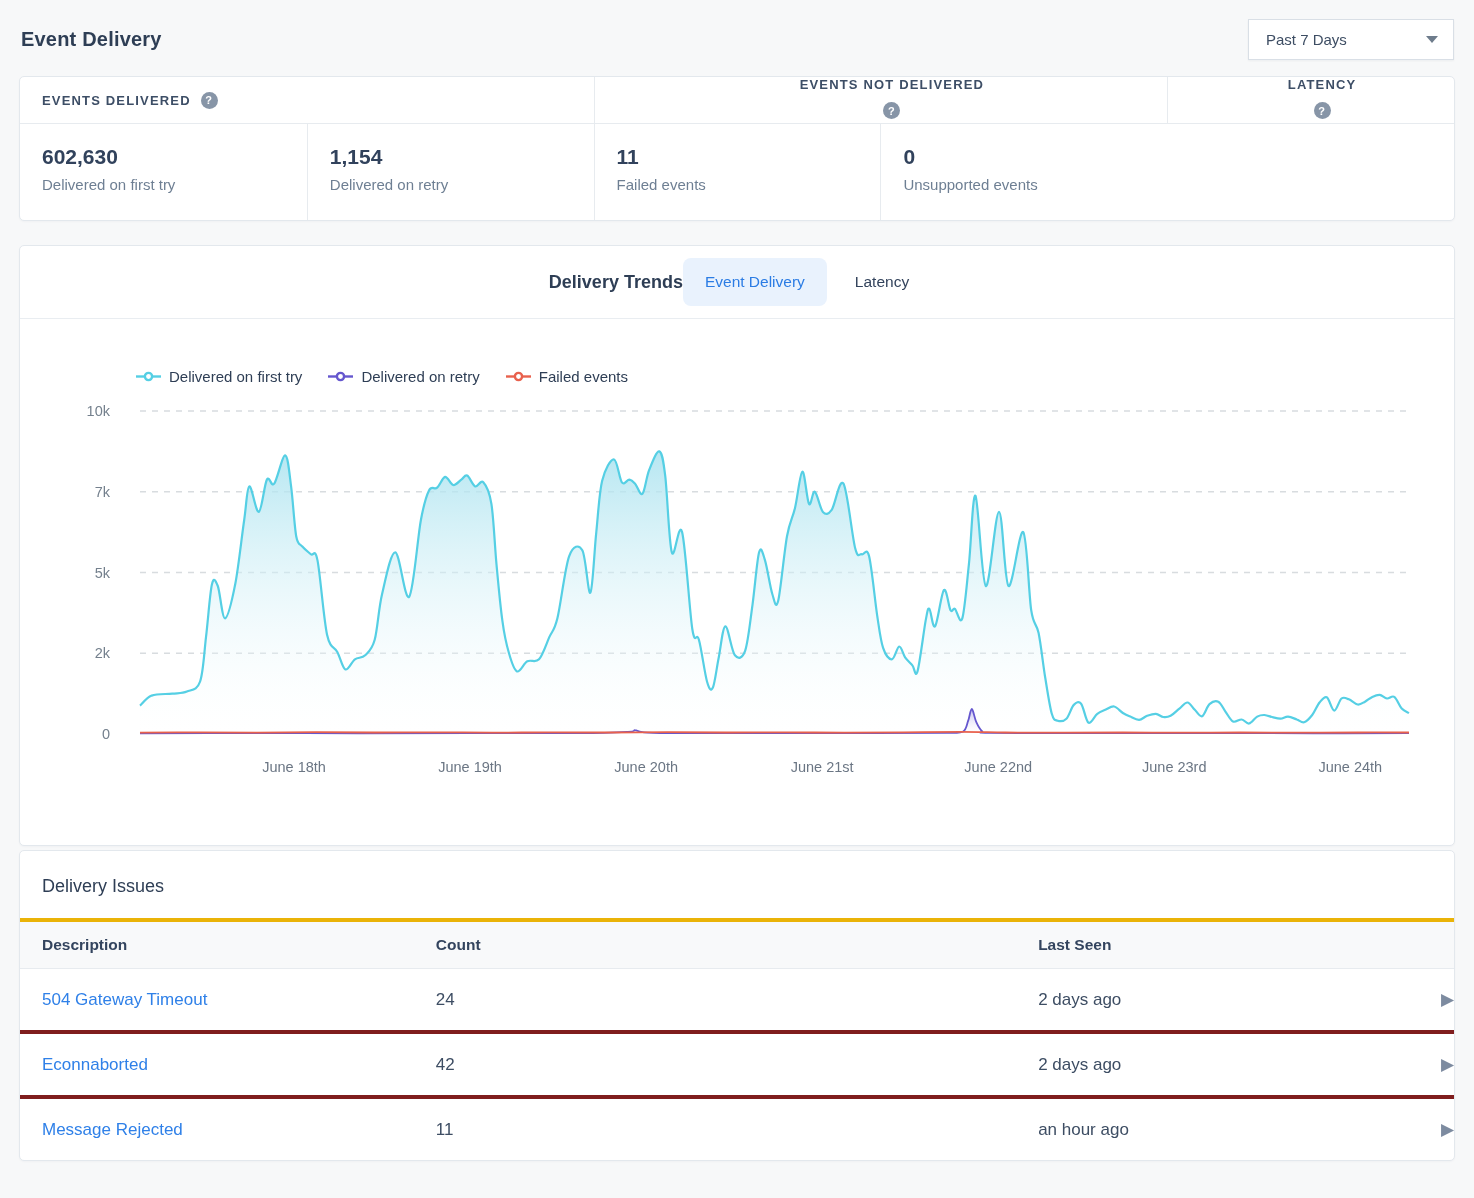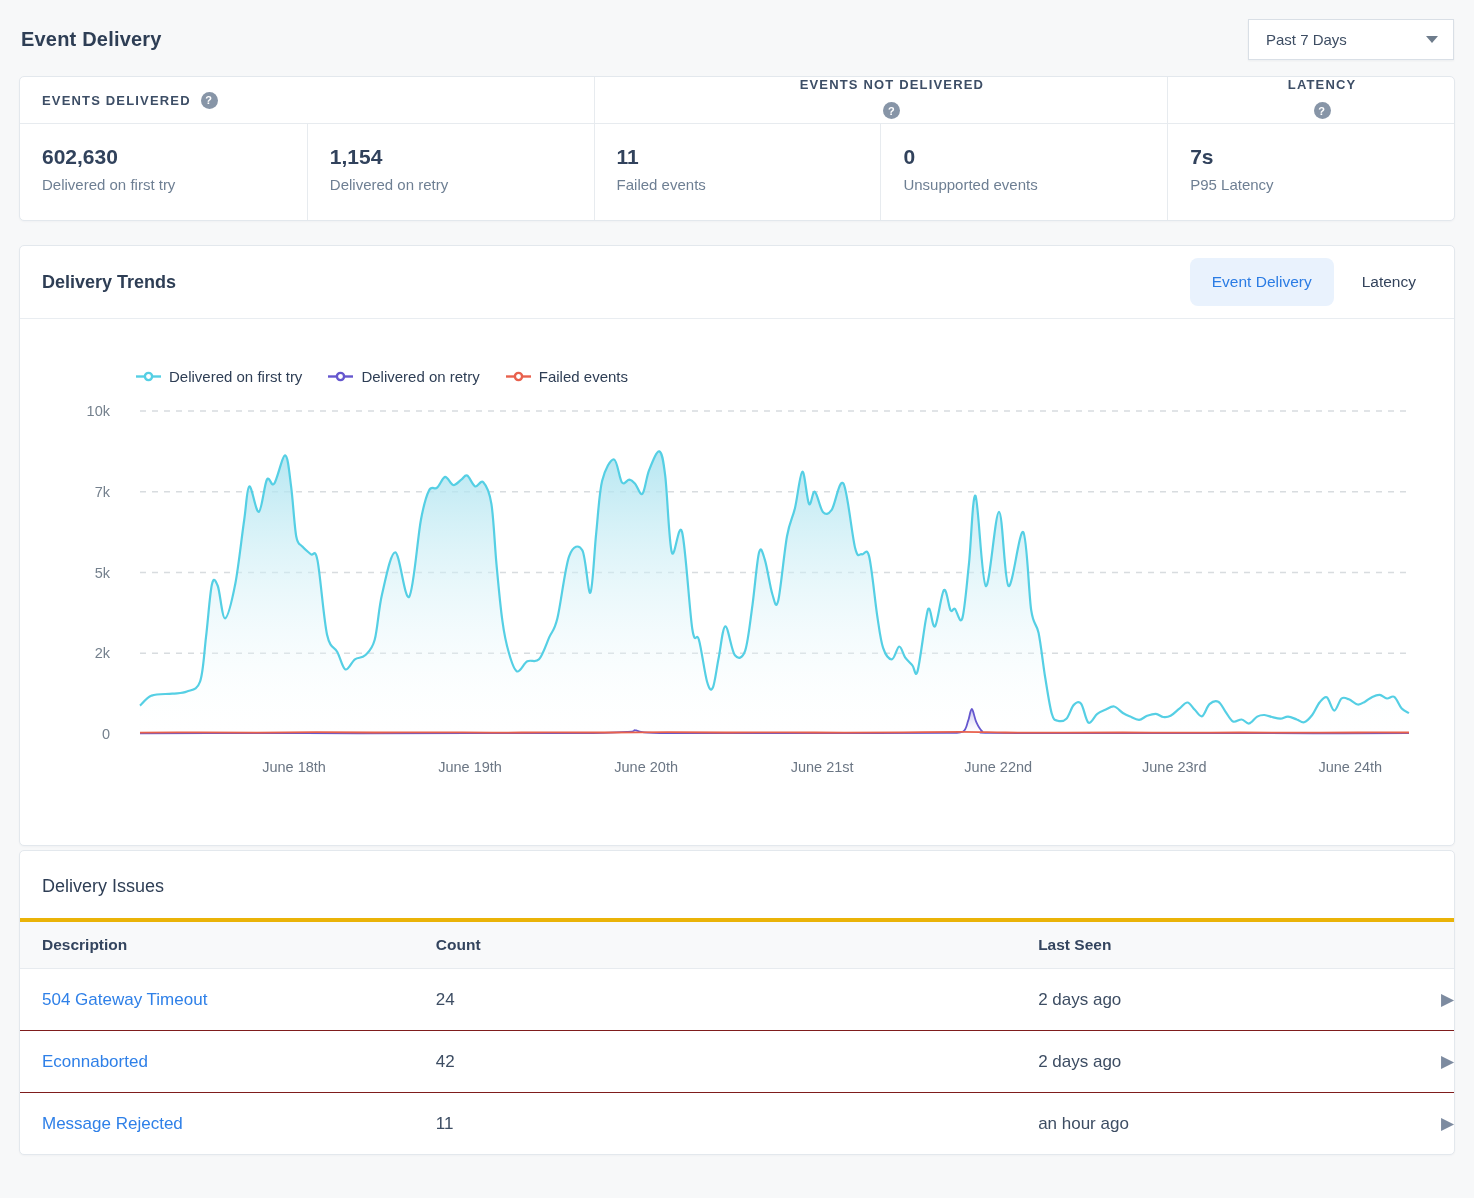--- a/index.html
+++ b/index.html
@@ -43,21 +43,21 @@
     font-size:11px; font-weight:700; display:flex; align-items:center; justify-content:center;
     cursor:pointer; flex:0 0 auto;
   }
   .stat-cell { padding:21px 22px 27px 22px; }
   .stat-value { font-size:21px; font-weight:700; color:#31425c; }
   .stat-label { font-size:15px; color:#6e7f93; margin-top:7px; }
 
   
   .trends-card { margin-top:24px; }
   .trends-header {
-    display:flex; justify-content:space-between; align-items:center;
+    display:flex; justify-content:center; align-items:center;
     padding:0 16px 0 22px; height:73px; border-bottom:1px solid #e9edf1;
   }
   .trends-title { font-size:18px; font-weight:700; color:#2e3e55; }
   .tabs { display:flex; gap:6px; }
   .tab { padding:15px 22px; font-size:15.5px; border-radius:8px; color:#33435c; cursor:pointer; }
   .tab.active { background:#e9f2fd; color:#2b7ce4; }
 
   .chart-area { padding-top:46px; padding-bottom:24px; }
   .legend { display:flex; gap:26px; margin-left:116px; font-size:15px; color:#2e3e55; align-items:center; height:22px; }
   .legend-item { display:flex; align-items:center; gap:8px; }
@@ -65,21 +65,21 @@
 
   
   .issues-card { margin-top:4px; }
   .issues-title-wrap { padding:25px 22px 21px 22px; }
   .issues-title { font-size:18px; font-weight:400; color:#2e3e55; }
   table.issues { width:100%; border-collapse:collapse; }
   table.issues th {
     background:#f8f9fa; border-top:4px solid #eab308; border-bottom:1px solid #e7ebef;
     text-align:left; font-size:15.5px; font-weight:700; color:#33445e; padding:14px 0;
   }
-  table.issues td { padding:20px 0; font-size:17px; border-bottom:1px solid #7f1d1d; }
+  table.issues td { padding:20px 0; font-size:17px; border-bottom:4px solid #7f1d1d; }
   table.issues tr:last-child td { border-bottom:none; }
   .cell-pad { padding-left:22px !important; }
   .issue-link { color:#2f80e8; cursor:pointer; }
   .cell-count, .cell-seen { color:#3d4d63; }
   .chev { color:#7d8ba0; font-size:13px; cursor:pointer; padding-right:40px; text-align:right; }
 </style>
 </head>
 <body>
 
 <div class="page">
@@ -114,24 +114,20 @@
           <div class="stat-value">1,154</div>
           <div class="stat-label">Delivered on retry</div>
         </div>
         <div class="stat-cell bl">
           <div class="stat-value">11</div>
           <div class="stat-label">Failed events</div>
         </div>
         <div class="stat-cell bl">
           <div class="stat-value">0</div>
           <div class="stat-label">Unsupported events</div>
-        </div>
-        <div class="stat-cell bl">
-          <div class="stat-value">7s</div>
-          <div class="stat-label">P95 Latency</div>
         </div>
       </div>
   </div>
 
   <div class="card trends-card">
     <div class="trends-header">
       <div class="trends-title">Delivery Trends</div>
       <div class="tabs" id="trend-tabs">
           <div class="tab active">Event Delivery</div>
           <div class="tab">Latency</div>

